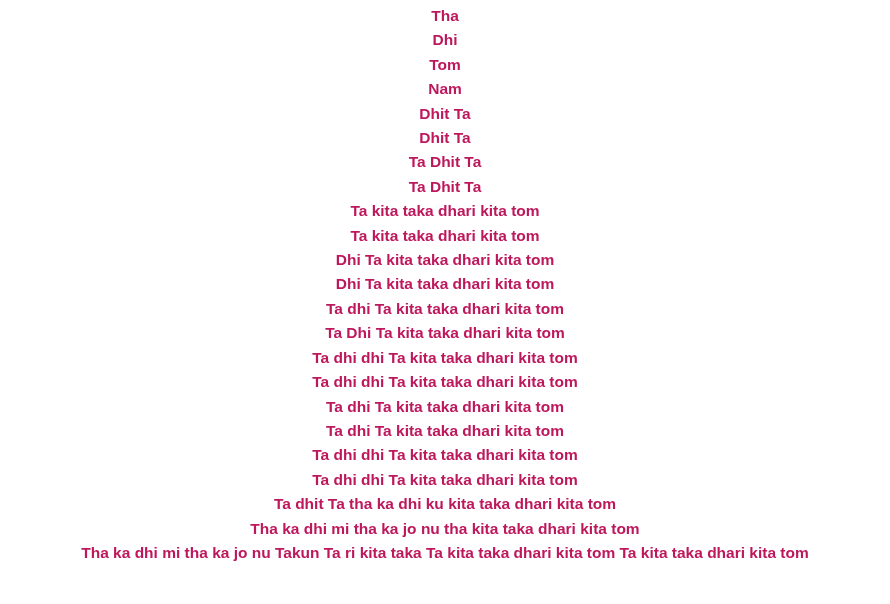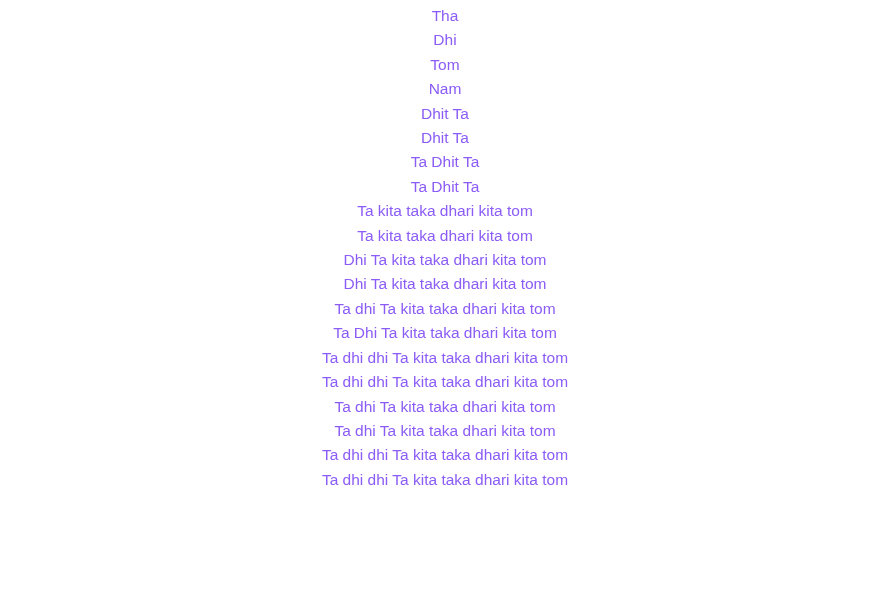--- a/index.html
+++ b/index.html
@@ -21,21 +21,22 @@
     display: flex;
     flex-direction: column;
     align-items: center;
     justify-content: flex-start;
   }
   .line {
     text-align: center;
     font-size: 15.5px;
     line-height: 24.4px;
     white-space: pre;
-    color: #8b5cf6;
+    color: #be185d;
+    font-weight: bold;
   }
 </style>
 </head>
 <body>
 
 <div class="page">
   <div class="line">Tha</div>
   <div class="line">Dhi</div>
   <div class="line">Tom</div>
   <div class="line">Nam</div>
@@ -48,13 +49,16 @@
   <div class="line">Dhi Ta kita taka dhari kita tom</div>
   <div class="line">Dhi Ta kita taka dhari kita tom</div>
   <div class="line">Ta dhi Ta kita taka dhari kita tom</div>
   <div class="line">Ta Dhi Ta kita taka dhari kita tom</div>
   <div class="line">Ta dhi dhi Ta kita taka dhari kita tom</div>
   <div class="line">Ta dhi dhi Ta kita taka dhari kita tom</div>
   <div class="line">Ta dhi Ta kita taka dhari kita tom</div>
   <div class="line">Ta dhi Ta kita taka dhari kita tom</div>
   <div class="line">Ta dhi dhi Ta kita taka dhari kita tom</div>
   <div class="line">Ta dhi dhi Ta kita taka dhari kita tom</div>
+  <div class="line">Ta dhit Ta tha ka dhi ku kita taka dhari kita tom</div>
+  <div class="line">Tha ka dhi mi tha ka jo nu tha kita taka dhari kita tom</div>
+  <div class="line">Tha ka dhi mi tha ka jo nu Takun Ta ri kita taka Ta kita taka dhari kita tom Ta kita taka dhari kita tom</div>
 </div>
 
 </body></html>

